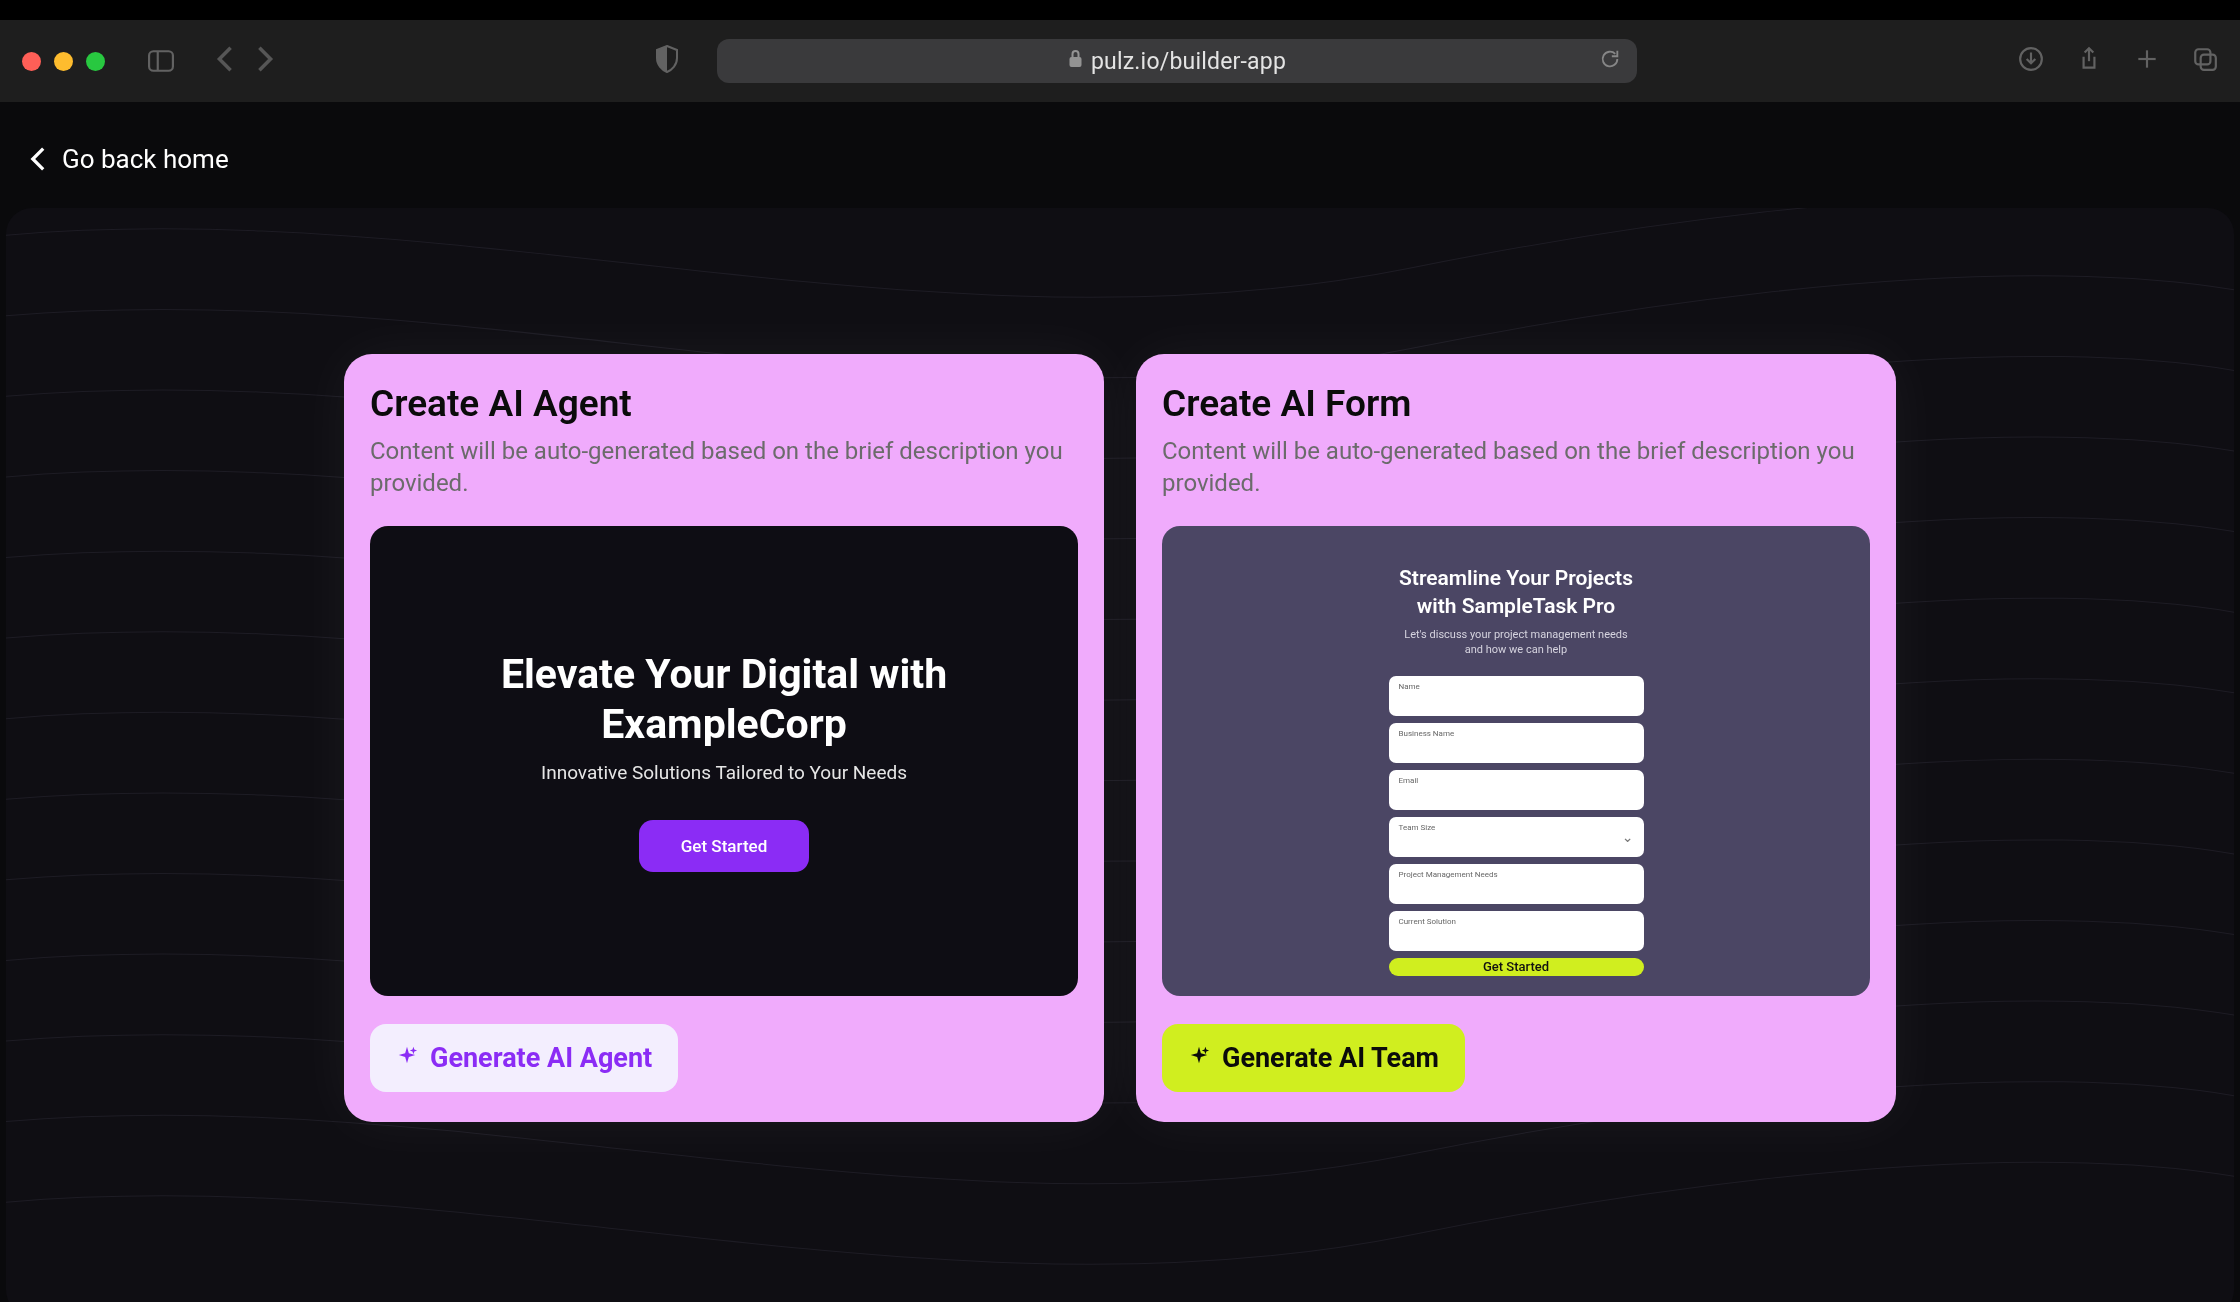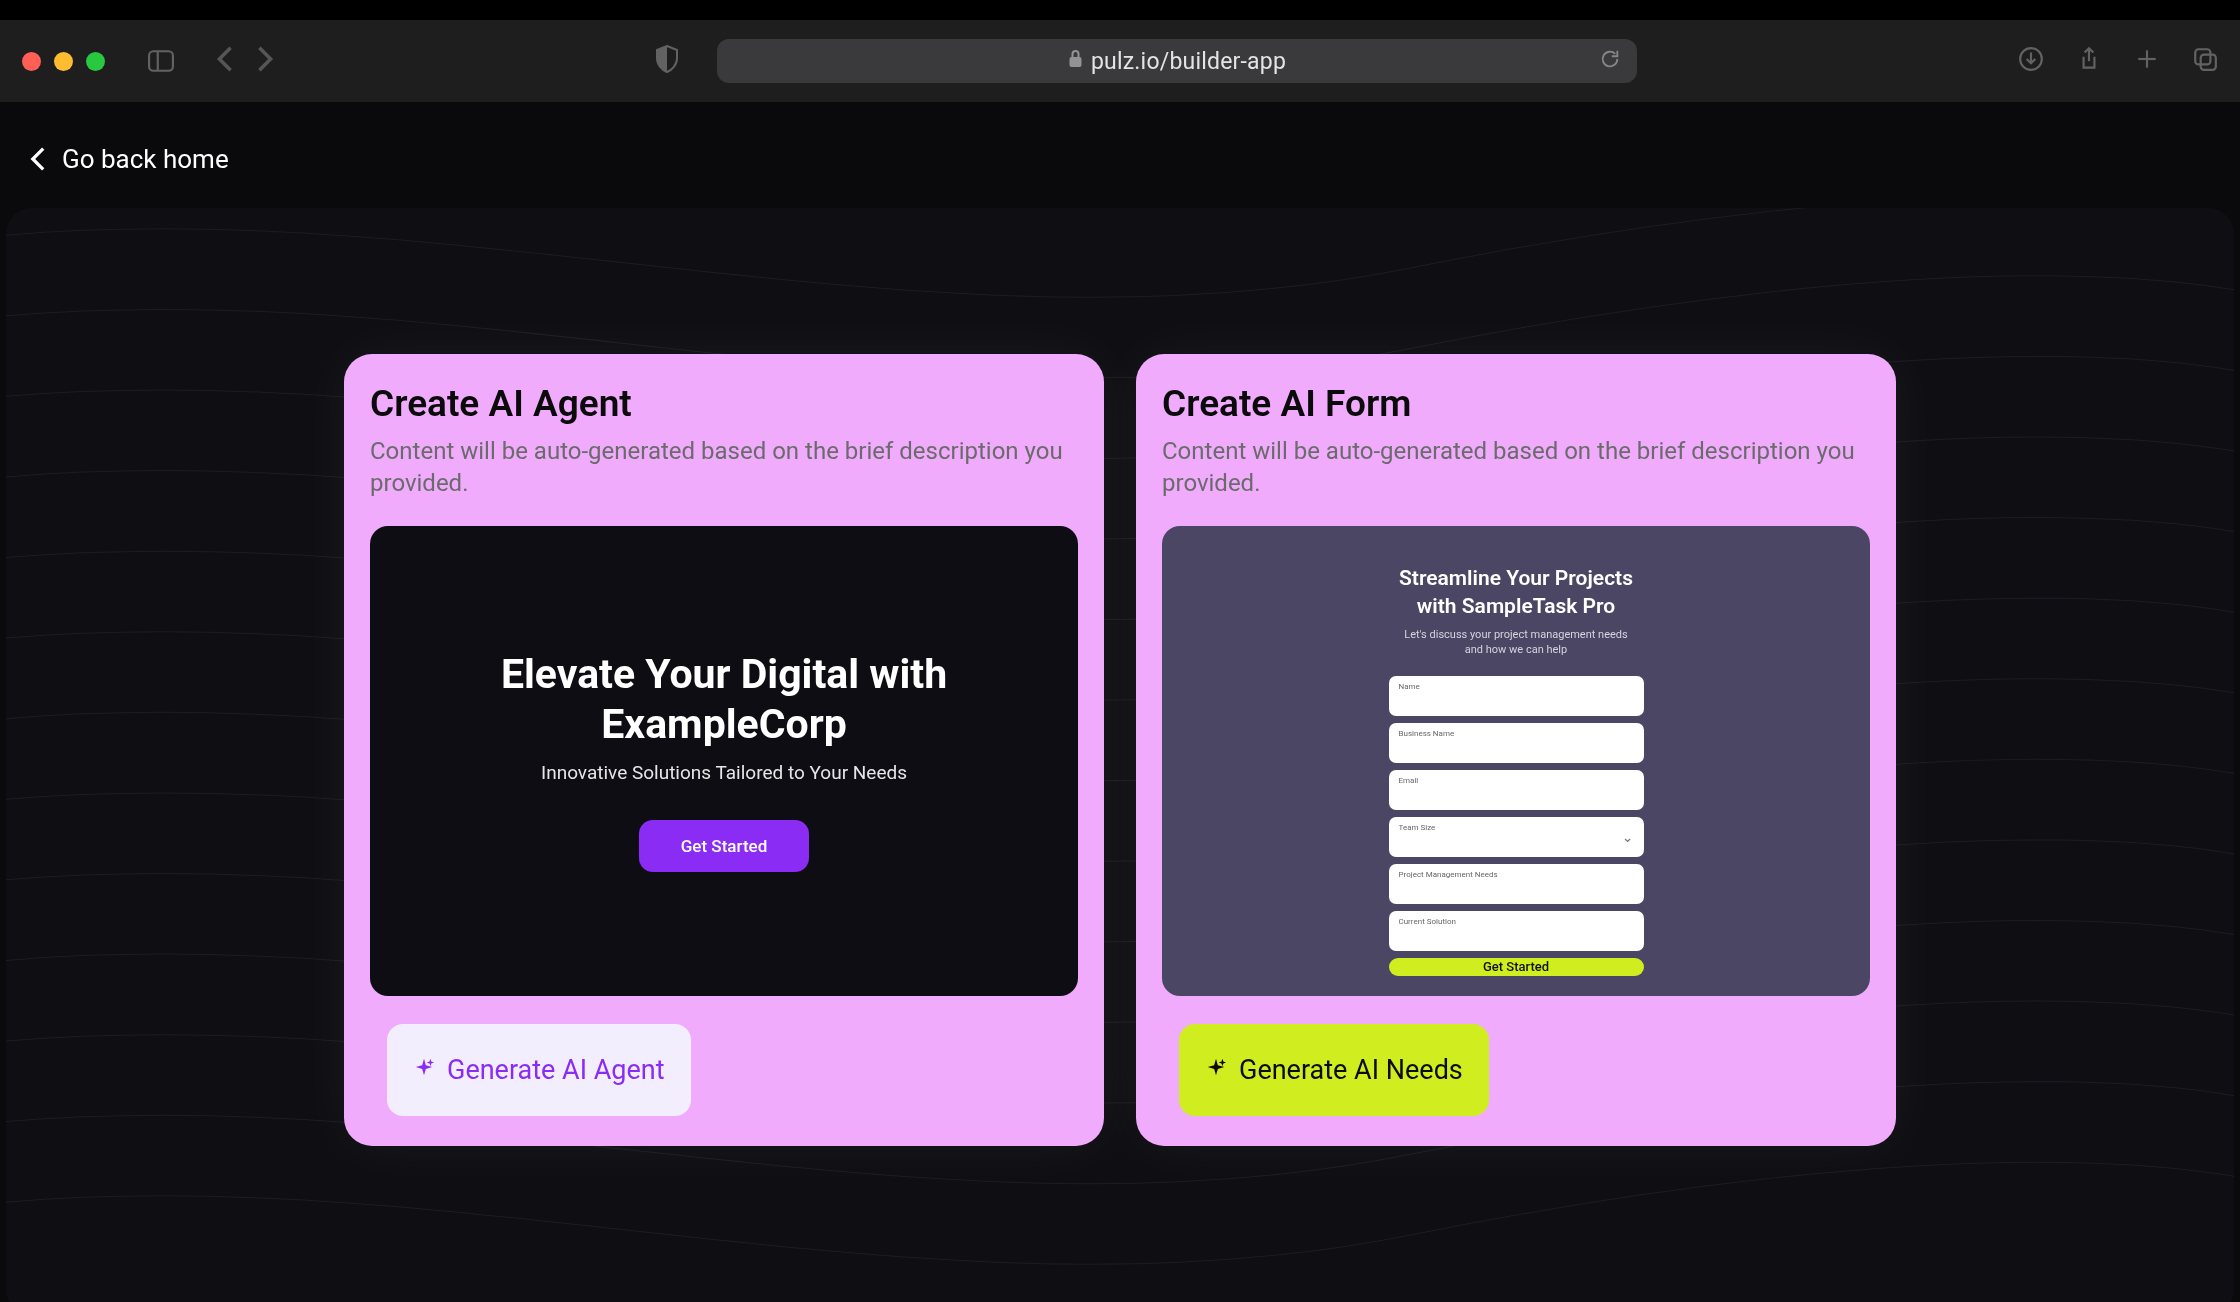--- a/index.html
+++ b/index.html
@@ -46,21 +46,21 @@
 
 .preview-form{ background:#4b4664; display:flex; flex-direction:column; align-items:center; padding:38px 20px 20px;margin-top:16px;}
 .preview-form .form-title{color:#fff;font-size:21px;font-weight:600;text-align:center;line-height:1.35;}
 .preview-form .form-sub{color:#d6d4df;font-size:11px;text-align:center;margin-top:8px;line-height:1.35;}
 .preview-form .fields{margin-top:18px;width:255px;display:flex;flex-direction:column;gap:7px;justify-content:flex-end;}
 .preview-form .field{background:#fff;border-radius:7px;height:40px;padding:6px 10px;position:relative;}
 .preview-form .field-label{position:absolute;top:6px;left:10px;font-size:8px;color:#676767;}
 .preview-form .field-select::after{content:"⌄";position:absolute;right:10px;top:12px;font-size:14px;color:#777;}
 .preview-form .form-btn{width:255px;height:44px;margin-top:7px;background:#d0ee1f;border:none;border-radius:10px;font-size:13px;font-weight:500;color:#111;}
 
-.gen-btn{margin-top:28px;display:inline-flex;align-items:center;gap:12px;border:none;border-radius:16px;padding:30px 26px;font-size:27px;font-weight:400;cursor:pointer;margin-left:17px;}
+.gen-btn{margin-top:28px;display:inline-flex;align-items:center;gap:12px;border:none;border-radius:16px;padding:18px 26px;font-size:27px;font-weight:700;cursor:pointer;}
 .gen-agent{background:#f3eefe;color:#8b2cf5;}
 .gen-agent .spark svg{fill:#8b2cf5;}
 .gen-form{background:#d0ee1f;color:#0b0b0b;}
 .gen-form .spark svg{fill:#0b0b0b;}
 .spark svg{width:22px;height:22px;}
 </style>
 </head>
 <body>
 
 <div class="browser-chrome">
@@ -202,19 +202,19 @@
                 <span class="field-label">Current Solution</span>
               </div>
           </div>
           <button class="form-btn">Get Started</button>
         </div>
         <button class="gen-btn gen-form">
           <span class="spark"><svg viewBox="0 0 24 24">
                 <path d="M12 2 L14 9 L21 11 L14 13 L12 20 L10 13 L3 11 L10 9 Z"></path>
                 <path d="M19 2 L20 5 L23 6 L20 7 L19 10 L18 7 L15 6 L18 5 Z"></path>
               </svg></span>
-          <span>Generate AI Needs</span>
+          <span>Generate AI Team</span>
         </button>
       </div>
 
     </div>
   </div>
 </div>
 
 </body></html>

